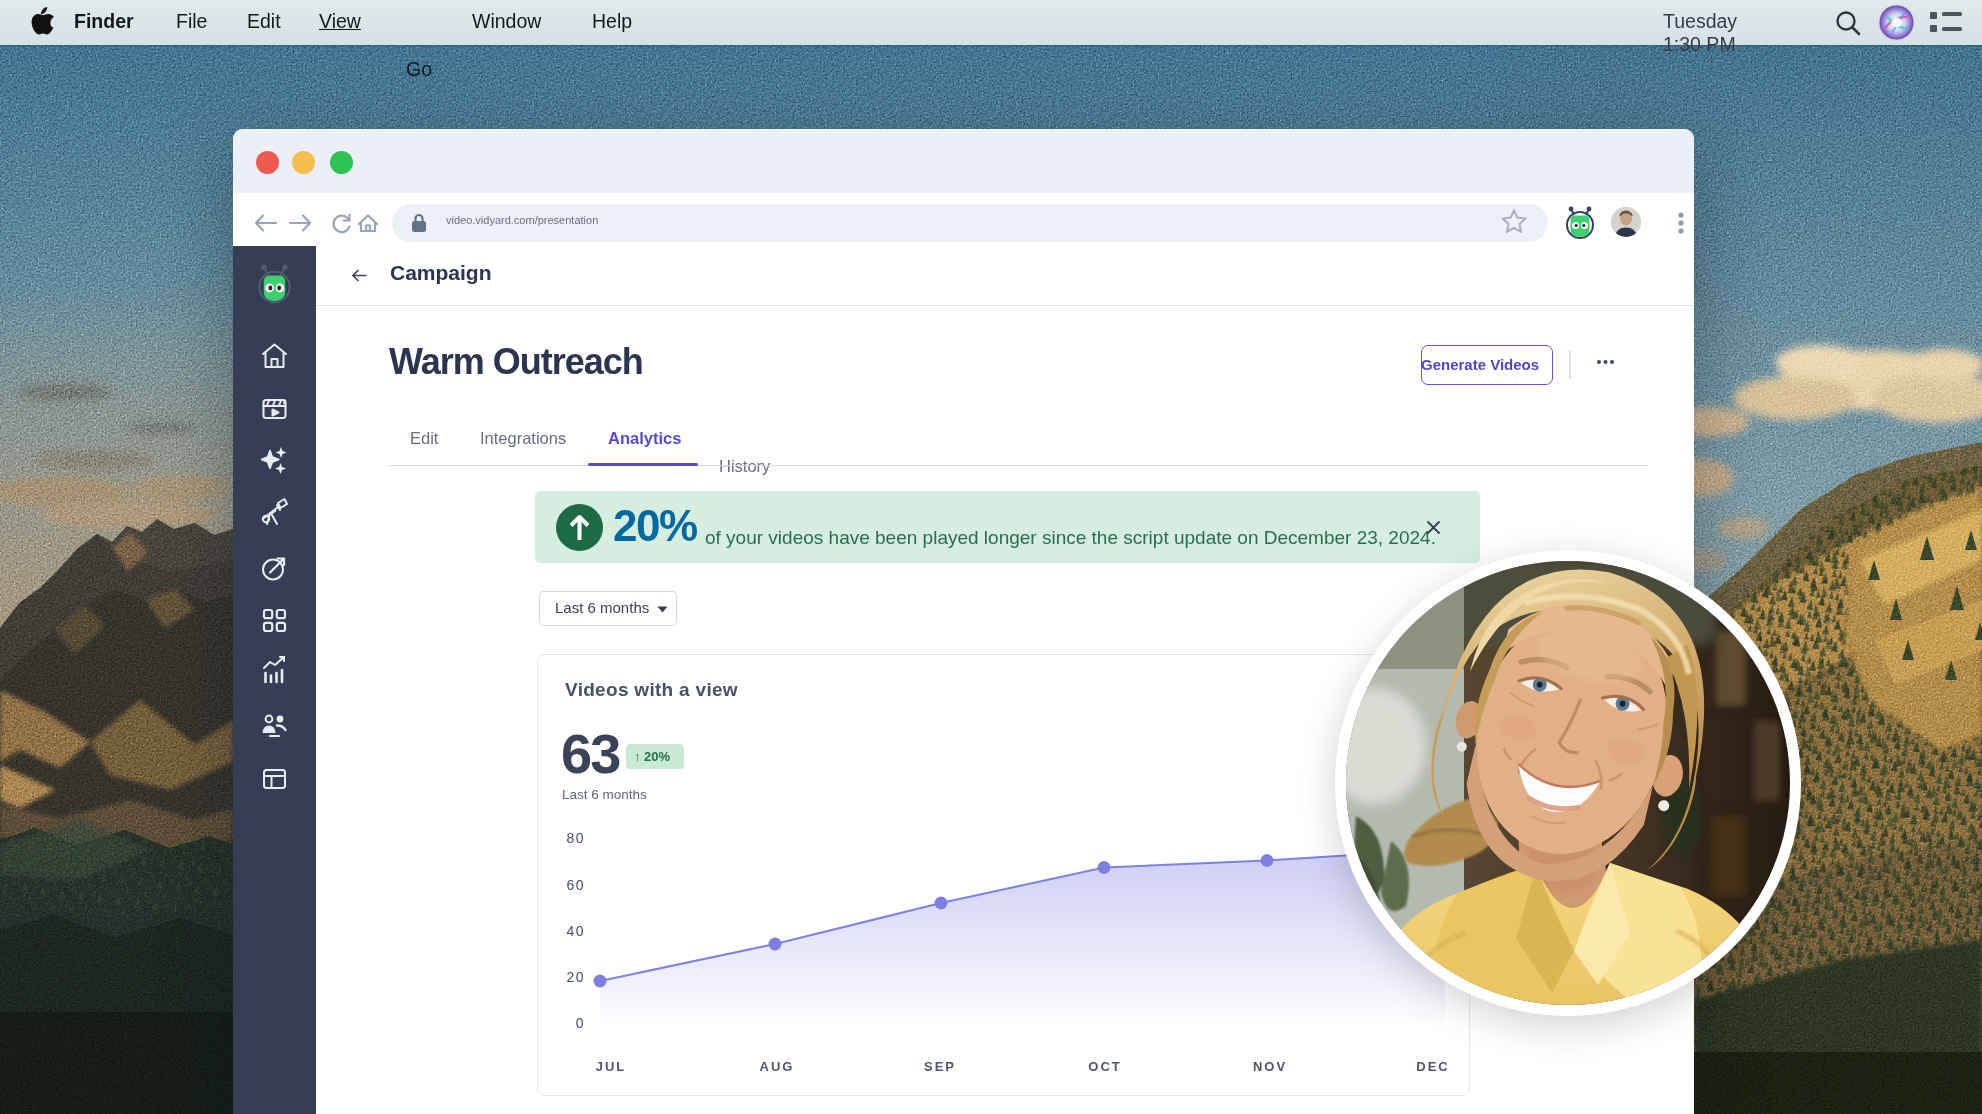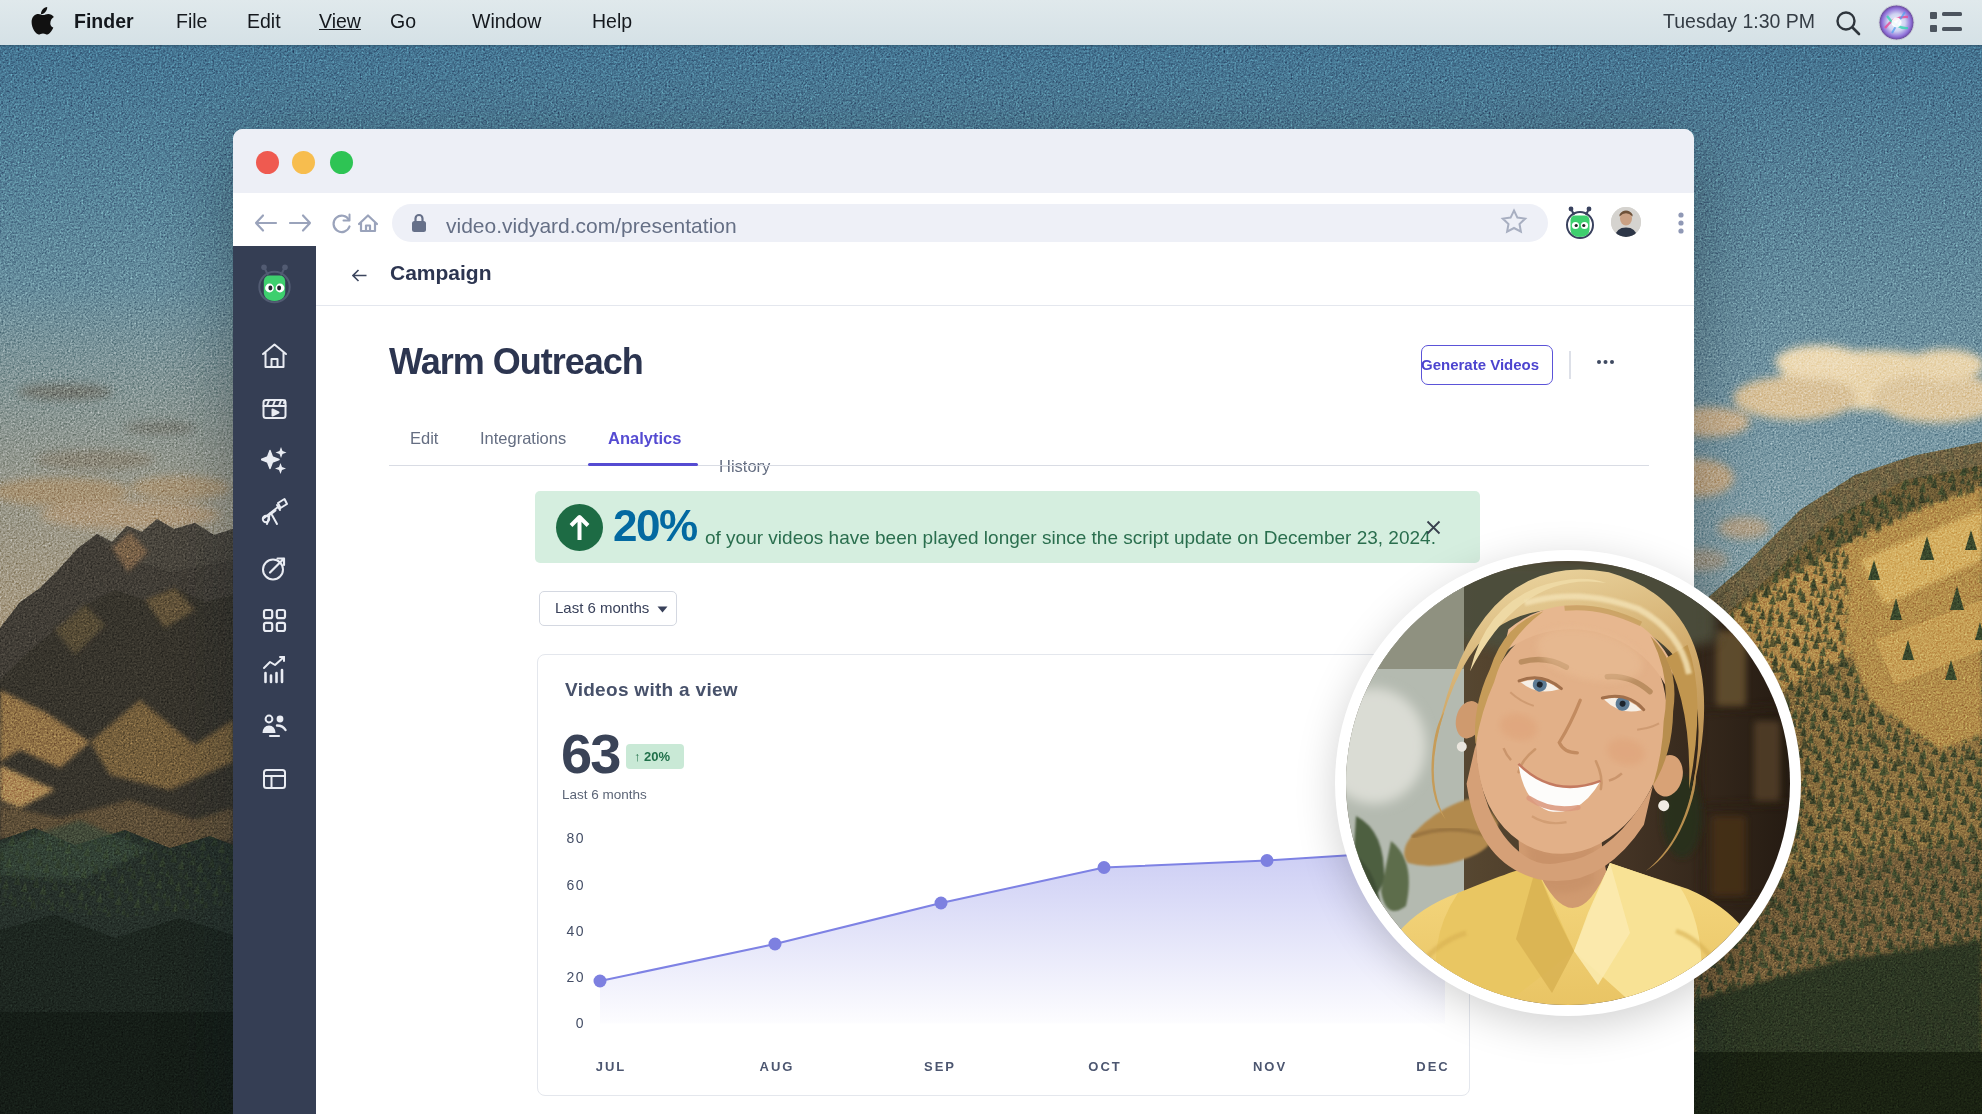--- a/index.html
+++ b/index.html
@@ -134,26 +134,26 @@
     <path d="M1694,860 L1750,840 1800,855 1760,885 1694,900 Z" fill="#c09a55" opacity="0.5" filter="url(#blur4)"></path>
   </g>
   <rect width="1982" height="1114" filter="url(#noisef)" style="mix-blend-mode:overlay;opacity:0.72"></rect>
 </svg>
 
 <div class="abs" style="left:0;top:0;width:1982px;height:45px;background:linear-gradient(180deg,#e0e9ec,#d5e1e6);box-shadow:0 1.5px 0 rgba(44,82,104,0.5);"></div>
 <svg class="abs" style="left:28px;top:7px" width="26" height="31" viewBox="0 0 26 31">
   <path d="M17.5,4.8 C18.6,3.4 19.4,1.5 19.2,0 C17.6,0.1 15.7,1.1 14.6,2.5 C13.6,3.7 12.8,5.6 13,7.1 C14.8,7.2 16.4,6.2 17.5,4.8 Z" fill="#111"></path>
   <path d="M22.3,16.4 C22.3,13 24.1,11.2 25.9,10 C24.5,8 22.3,6.9 20.3,6.9 C18.1,6.9 16.6,8 15.3,8 C13.9,8 12.2,6.9 10.3,6.9 C7.3,6.9 3.6,9.4 3.6,15.1 C3.6,20.9 7.8,27.5 10.6,27.5 C12,27.5 13.1,26.4 15,26.4 C16.9,26.4 17.8,27.5 19.3,27.5 C21.4,27.5 24.2,23.6 25.3,20.6 C23.5,19.8 22.3,18.3 22.3,16.4 Z" fill="#111"></path>
 </svg>
-<div class="abs" style="left:0;top:10px;width:1982px;height:26px;font-size:19.5px;color:#14181d;">
+<div class="abs" style="left:0;top:10px;width:1670px;height:26px;font-size:19.5px;color:#14181d;">
   <span class="abs" style="left:74px;font-weight:bold;">Finder</span>
   <span class="abs" style="left:176px;">File</span>
   <span class="abs" style="left:247px;">Edit</span>
   <span class="abs" style="left:319px;text-decoration:underline;">View</span>
-  <span class="abs" style="left:390px;">Go</span>
+  <span class="abs" style="left:406px;margin-top:48px;">Go</span>
   <span class="abs" style="left:472px;">Window</span>
   <span class="abs" style="left:592px;">Help</span>
   <span class="abs" style="left:1663px;color:#343c44;">Tuesday 1:30 PM</span>
 </div>
 <svg class="abs" style="left:1834px;top:9px" width="28" height="28" viewBox="0 0 28 28">
   <circle cx="12" cy="12" r="8.5" fill="none" stroke="#2e353c" stroke-width="2.4"></circle>
   <line x1="18.5" y1="18.5" x2="25" y2="25" stroke="#2e353c" stroke-width="2.6" stroke-linecap="round"></line>
 </svg>
 <svg class="abs" style="left:1878px;top:4px" width="37" height="37" viewBox="0 0 37 37">
   <defs>
@@ -194,21 +194,21 @@
       <path d="M96,9 A 8.2 8.2 0 1 0 96.5,15.5"></path>
       <path d="M96.5,3.5 L96.5,9.5 L90.5,9.5" stroke-width="2" fill="none"></path>
       <path d="M106,13 L115,4.5 L124,13 M108,11.5 L108,20 L122,20 L122,11.5 M113,20 L113,14.5 L117,14.5 L117,20"></path>
     </g>
   </svg>
   <div class="abs" style="left:159px;top:75px;width:1156px;height:38px;border-radius:19px;background:#eef0f7;"></div>
   <svg class="abs" style="left:178px;top:84px" width="16" height="20" viewBox="0 0 16 20">
     <rect x="1" y="8" width="14" height="11" rx="2.5" fill="#667089"></rect>
     <path d="M4.5,8 L4.5,5.5 A 3.5 3.5 0 0 1 11.5,5.5 L11.5,8" stroke="#667089" stroke-width="2.2" fill="none"></path>
   </svg>
-  <div class="abs" style="left:213px;top:84.5px;font-size:21px;color:#656f85;">video.vidyard.com/presentation</div>
+  <div class="abs" style="left:213px;top:84.5px;font-size:11px;color:#656f85;">video.vidyard.com/presentation</div>
   <svg class="abs" style="left:1266px;top:78px" width="30" height="30" viewBox="0 0 30 30">
     <path d="M15,3.5 L18.4,10.6 L26.2,11.6 L20.5,17 L21.9,24.7 L15,21 L8.1,24.7 L9.5,17 L3.8,11.6 L11.6,10.6 Z" fill="none" stroke="#a8afc1" stroke-width="2"></path>
   </svg>
   
   <g></g>
   <svg class="abs" style="left:1331px;top:77px" width="32" height="34" viewBox="0 0 32 34">
     <circle cx="16" cy="19" r="13" fill="none" stroke="#39415e" stroke-width="2"></circle>
     <path d="M10,9 L7.5,3.5 M22,9 L24.5,3.5" stroke="#39415e" stroke-width="2"></path>
     <circle cx="7" cy="3" r="2.4" fill="#39415e"></circle>
     <circle cx="25" cy="3" r="2.4" fill="#39415e"></circle>

